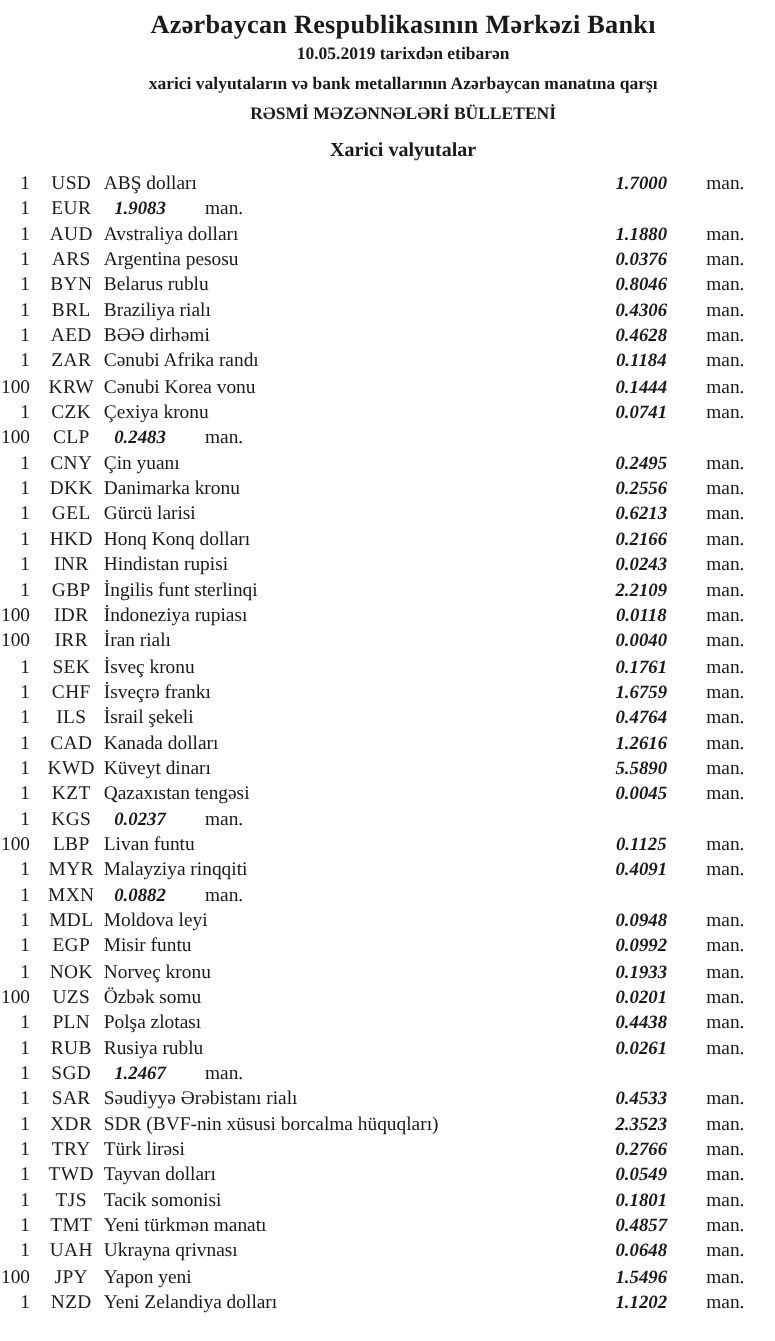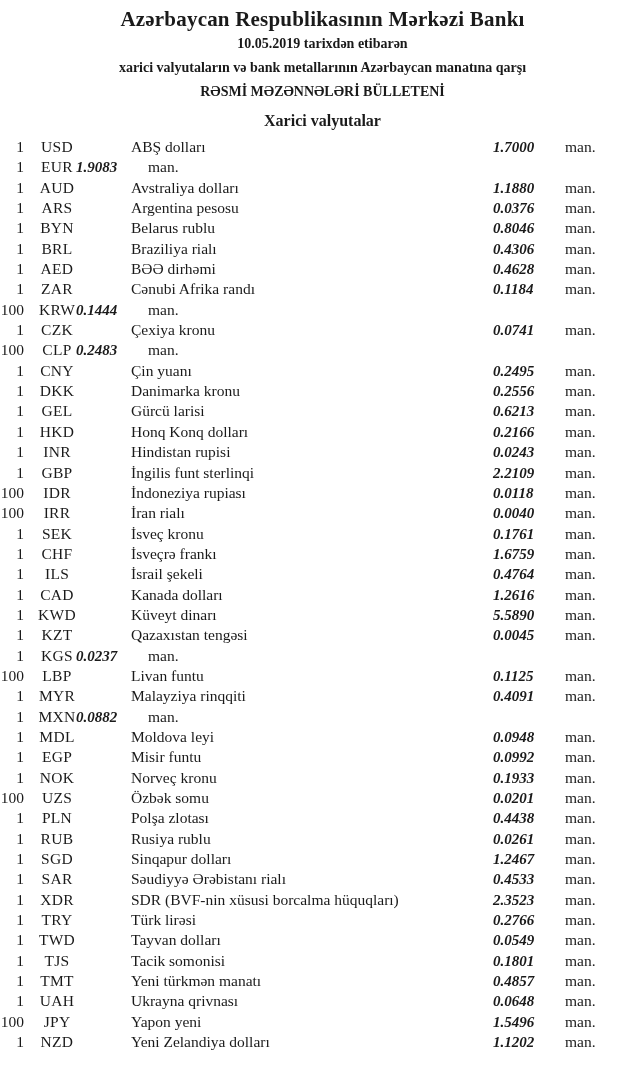--- a/index.html
+++ b/index.html
@@ -59,33 +59,32 @@
     width: 38px;
     margin-left: 14px;
     text-align: center;
     letter-spacing: 0.3px;
     flex: 0 0 auto;
   }
   .name {
     flex: 1 1 auto;
     padding-left: 7px;
     overflow: hidden;
-    margin-left: 48px;
   }
   .rate {
     width: 72px;
-    text-align: left;
+    text-align: center;
     font-weight: bold;
     font-style: italic;
     font-size: 15px;
     flex: 0 0 auto;
   }
   .man {
     width: 33px;
-    margin-left: 0;
+    margin-left: 16px;
     text-align: left;
     flex: 0 0 auto;
   }
 </style>
 </head>
 <body>
 
 <div class="page">
   <header class="doc-header">
     <div class="bank-name">Azərbaycan Respublikasının Mərkəzi Bankı</div>
@@ -148,20 +147,21 @@
       <div class="row">
         <span class="qty">1</span>
         <span class="code">ZAR</span>
         <span class="name">Cənubi Afrika randı</span>
         <span class="rate">0.1184</span>
         <span class="man">man.</span>
       </div>
       <div class="row">
         <span class="qty">100</span>
         <span class="code">KRW</span>
+        <span class="name">Cənubi Korea vonu</span>
         <span class="rate">0.1444</span>
         <span class="man">man.</span>
       </div>
       <div class="row">
         <span class="qty">1</span>
         <span class="code">CZK</span>
         <span class="name">Çexiya kronu</span>
         <span class="rate">0.0741</span>
         <span class="man">man.</span>
       </div>
@@ -333,21 +333,20 @@
       <div class="row">
         <span class="qty">1</span>
         <span class="code">RUB</span>
         <span class="name">Rusiya rublu</span>
         <span class="rate">0.0261</span>
         <span class="man">man.</span>
       </div>
       <div class="row">
         <span class="qty">1</span>
         <span class="code">SGD</span>
-        <span class="name">Sinqapur dolları</span>
         <span class="rate">1.2467</span>
         <span class="man">man.</span>
       </div>
       <div class="row">
         <span class="qty">1</span>
         <span class="code">SAR</span>
         <span class="name">Səudiyyə Ərəbistanı rialı</span>
         <span class="rate">0.4533</span>
         <span class="man">man.</span>
       </div>

